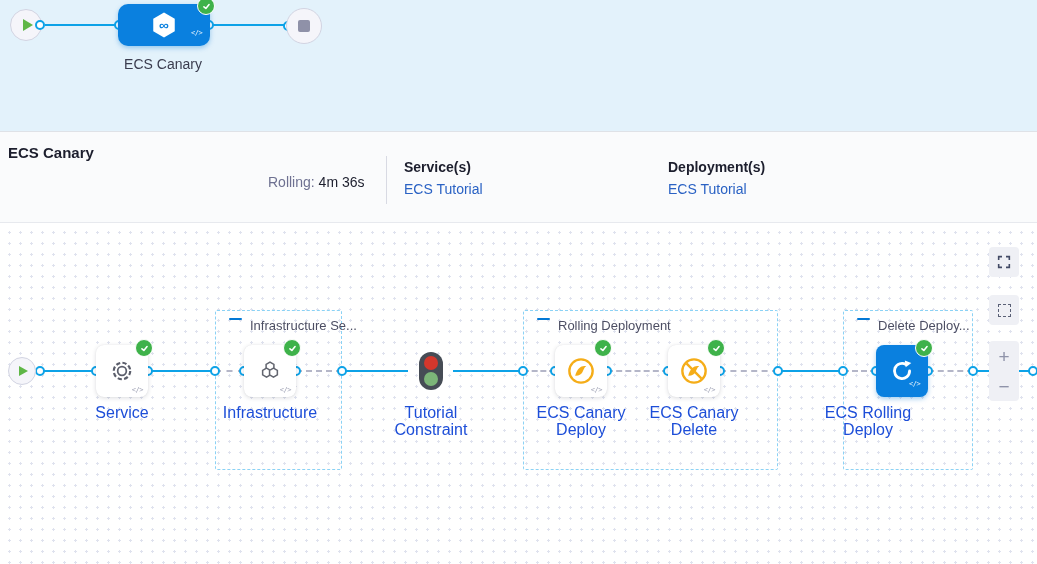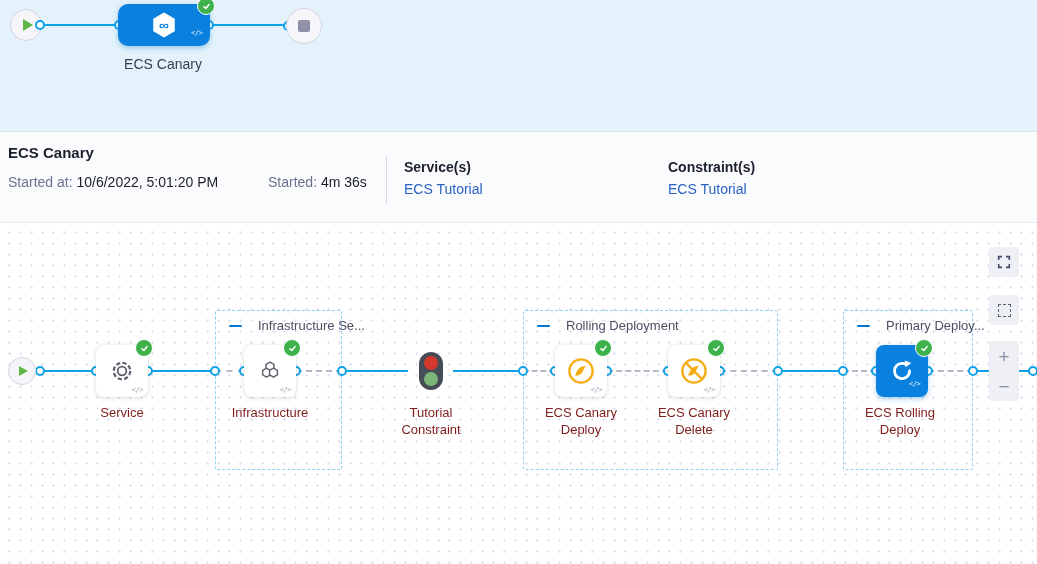--- a/index.html
+++ b/index.html
@@ -30,28 +30,28 @@
     box-shadow:0 2px 5px rgba(2,120,213,.35);}
   .card{position:absolute;width:52px;height:52px;top:345px;background:#fff;border-radius:8px;
     box-shadow:0 1px 4px rgba(40,41,61,.16),0 0 1px rgba(40,41,61,.1);
     display:flex;align-items:center;justify-content:center;z-index:5;}
   .card.blue{background:#0a80df;box-shadow:0 2px 5px rgba(2,120,213,.35);}
   .badge{position:absolute;right:-5px;top:-6px;width:16px;height:16px;border-radius:50%;
     background:#3eb24a;border:1.5px solid #fff;display:flex;align-items:center;justify-content:center;z-index:6;}
   .code-glyph{position:absolute;right:5px;bottom:3px;font-size:7px;letter-spacing:-.5px;
     color:#9ea1b4;font-family:"DejaVu Sans Mono",monospace;}
   .code-glyph.light{color:rgba(255,255,255,.9);}
-  .node-label{position:absolute;top:404px;transform:translateX(-50%);font-size:13px;line-height:17px;
-    color:#7f1d1d;text-align:center;white-space:pre-line;z-index:5;}
+  .node-label{position:absolute;top:404px;transform:translateX(-50%);font-size:16px;line-height:17px;
+    color:#1d4ed8;text-align:center;white-space:pre-line;z-index:5;}
   .mini-label{position:absolute;left:163px;top:56px;transform:translateX(-50%);
     font-size:14px;color:#3a3c4e;z-index:5;}
   
   .group{position:absolute;top:310px;height:160px;border:1px dashed #8bd2f5;border-radius:2px;
     box-sizing:border-box;z-index:2;}
-  .group-header{position:absolute;top:318px;display:flex;align-items:center;gap:16px;z-index:5;}
+  .group-header{position:absolute;top:318px;display:flex;gap:8px;z-index:5;}
   .group-dash{width:13px;height:2px;background:#0278d5;border-radius:2px;cursor:pointer;}
   .group-title{font-size:13px;color:#4c4e63;white-space:nowrap;}
   
   .traffic{position:absolute;left:419px;top:352px;width:24px;height:38px;background:#464c55;
     border-radius:12px;display:flex;flex-direction:column;align-items:center;
     justify-content:space-between;padding:4px 0;box-sizing:border-box;z-index:5;}
   .light{width:14px;height:14px;border-radius:50%;}
   .light.red{background:#d4372c;}
   .light.green{background:#7cb578;}
   
@@ -106,57 +106,53 @@
     <div class="round-node" style="left:286px;top:8px;width:36px;height:36px">
       <div class="end-square"></div>
     </div>
 
     <div class="mini-label">ECS Canary</div>
   </div>
 
   <div class="section-info"></div>
   <div class="exec-title">ECS Canary</div>
 
-  <div class="meta-line" style="left:8px">
-    <span class="meta-label">Started at:</span>
-    <span class="meta-value">10/6/2022, 5:01:20 PM</span>
-  </div>
   <div class="meta-line" style="left:268px">
-    <span class="meta-label">Started:</span>
+    <span class="meta-label">Rolling:</span>
     <span class="meta-value">4m 36s</span>
   </div>
 
   <div class="v-divider"></div>
 
   <div class="kv-block" style="left:404px">
     <div class="kv-label">Service(s)</div>
     <div class="kv-link">ECS Tutorial</div>
   </div>
   <div class="kv-block" style="left:668px">
-    <div class="kv-label">Constraint(s)</div>
+    <div class="kv-label">Deployment(s)</div>
     <div class="kv-link">ECS Tutorial</div>
   </div>
 
   <div class="canvas-bg"></div>
 
   <div class="group" style="left:215px;width:127px"></div>
   <div class="group" style="left:523px;width:255px"></div>
   <div class="group" style="left:843px;width:130px"></div>
 
   <div class="group-header" style="left:229px">
     <div class="group-dash"></div>
     <div class="group-title">Infrastructure Se...</div>
   </div>
   <div class="group-header" style="left:537px">
     <div class="group-dash"></div>
     <div class="group-title">Rolling Deployment</div>
   </div>
   <div class="group-header" style="left:857px">
     <div class="group-dash"></div>
-    <div class="group-title">Primary Deploy...</div>
+    <div class="group-title">Delete Deploy...</div>
   </div>
 
   <div class="wire" style="left:40px;top:370px;width:56px"></div>
   <div class="wire" style="left:148px;top:370px;width:67px"></div>
   <div class="wire" style="left:345px;top:370px;width:63px"></div>
   <div class="wire" style="left:453px;top:370px;width:70px"></div>
   <div class="wire" style="left:778px;top:370px;width:65px"></div>
   <div class="wire" style="left:973px;top:370px;width:62px"></div>
 
   <div class="wire dashed" style="left:215px;top:370px;width:29px"></div>
@@ -262,21 +258,21 @@
       <path d="M19 12 a7 7 0 1 1 -3.2 -5.9" fill="none" stroke="#ffffff" stroke-width="2.6" stroke-linecap="round"></path>
       <polygon points="14.6,2.2 20.6,4.6 15.4,8.6" fill="#ffffff"></polygon>
     </svg>
     <div class="badge">
       <svg width="9" height="9" viewBox="0 0 14 14">
           <polyline points="3,7.5 6,10 11,4" fill="none" stroke="#fff" stroke-width="2.4" stroke-linecap="round" stroke-linejoin="round"></polyline>
         </svg>
     </div>
     <div class="code-glyph light">&lt;/&gt;</div>
   </div>
-  <div class="node-label" style="left:900px">ECS Rolling
+  <div class="node-label" style="left:868px">ECS Rolling
 Deploy</div>
 
   <div class="ctl-btn" style="top:247px">
     <svg width="16" height="16" viewBox="0 0 24 24">
       <path d="M4 9 V4 H9 M15 4 H20 V9 M20 15 V20 H15 M9 20 H4 V15" fill="none" stroke="#434b66" stroke-width="2.4"></path>
     </svg>
   </div>
   <div class="ctl-btn" style="top:295px">
     <div class="marquee-glyph"></div>
   </div>

